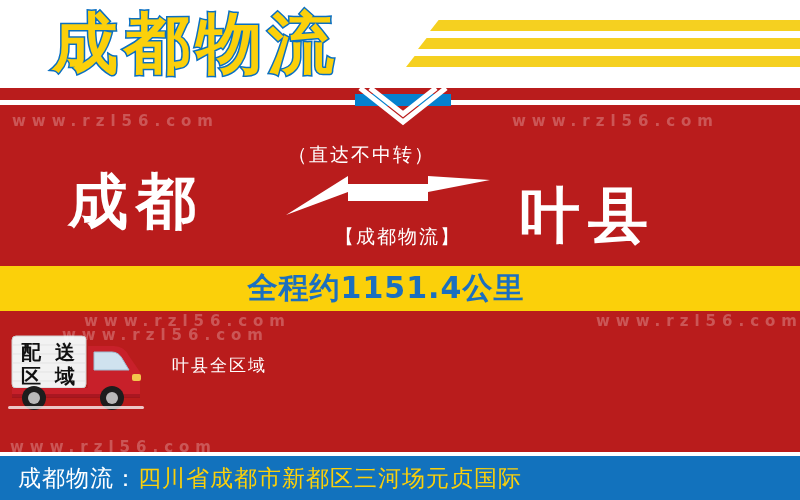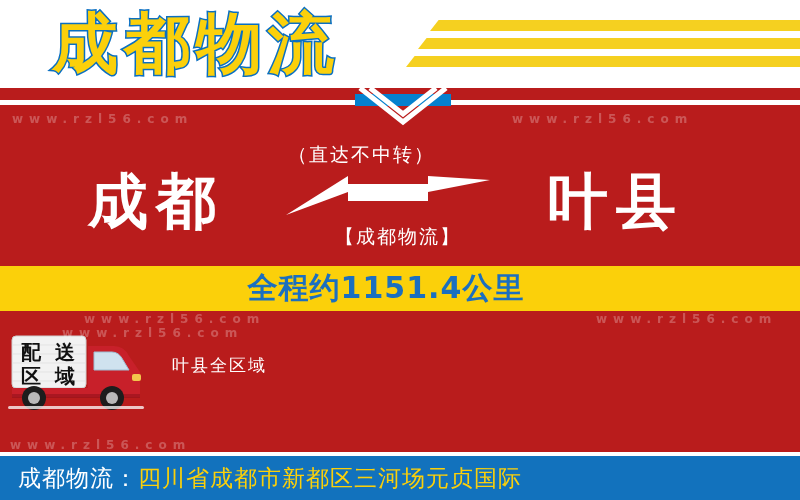--- a/index.html
+++ b/index.html
@@ -27,22 +27,22 @@
   .chev-rule{position:absolute;left:0;top:100px;width:800px;height:5px;background:#ffffff;}
   .chev-mask{position:absolute;left:355px;top:94px;width:96px;height:12px;background:#0580ce;}
   .chev{position:absolute;left:356px;top:86px;width:94px;height:44px;}
 
   
   .city{
     position:absolute;top:166px;
     font-size:60px;line-height:70px;font-weight:bold;color:#ffffff;
     letter-spacing:8px;white-space:nowrap;
   }
-  .city.left{left:88px;}
-  .city.right{left:548px;}
+  .city.left{left:68px;}
+  .city.right{left:520px;margin-top:14px;}
 
   .mid-top{
     position:absolute;left:288px;top:142px;width:220px;
     text-align:left;font-size:19px;line-height:24px;color:#ffffff;
     letter-spacing:2px;white-space:nowrap;
   }
   .mid-bot{
     position:absolute;left:288px;top:224px;width:220px;
     text-align:center;font-size:19px;line-height:24px;color:#ffffff;
     letter-spacing:2px;white-space:nowrap;
@@ -71,21 +71,21 @@
   .botbar .addr{
     position:absolute;left:18px;top:0;height:44px;display:flex;align-items:center;
     font-size:23px;letter-spacing:1px;white-space:nowrap;
   }
   .addr .lbl{color:#ffffff;}
   .addr .val{color:#fbd00a;}
 
   
   .wm{
     position:absolute;color:rgba(255,255,255,.26);
-    font-size:12px;letter-spacing:6px;white-space:nowrap;font-weight:bold;
+    font-size:15px;letter-spacing:6px;white-space:nowrap;font-weight:bold;
     pointer-events:none;
   }
   .wm.w1{left:12px;  top:112px;}
   .wm.w2{left:512px; top:112px;}
   .wm.w3{left:84px;  top:312px;}
   .wm.w4{left:596px; top:312px;}
   .wm.w5{left:62px;  top:326px;}
   .wm.w6{left:10px;  top:438px;}
 </style>
 </head>

